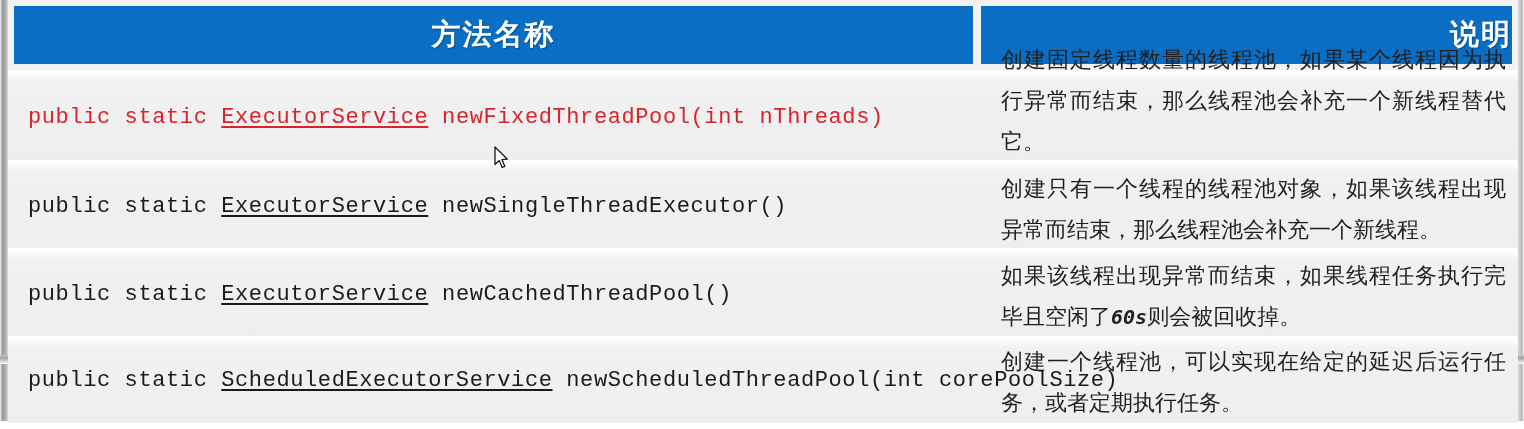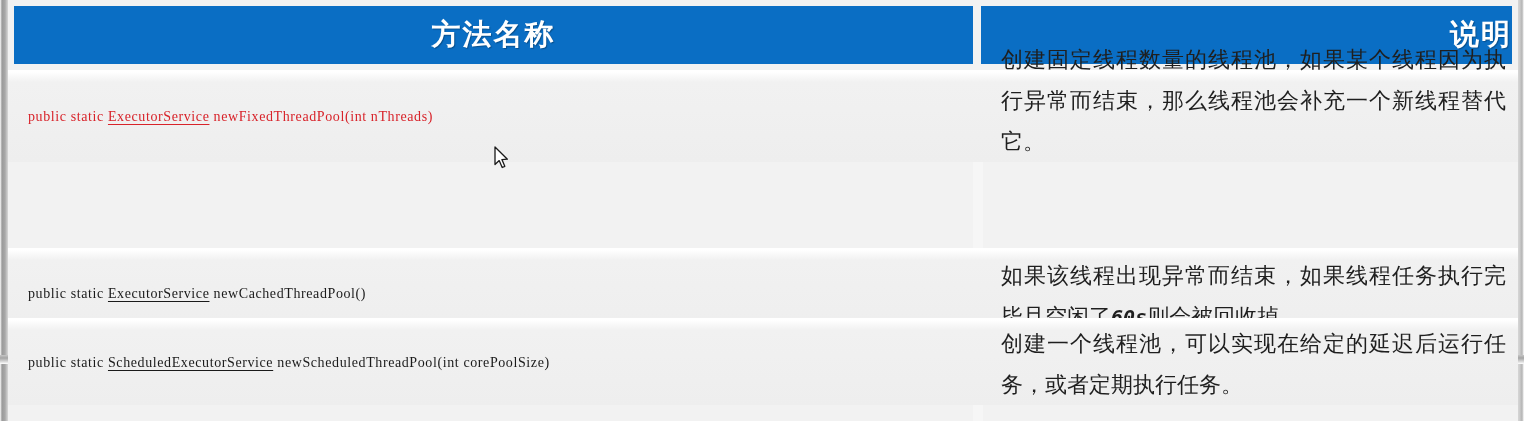--- a/index.html
+++ b/index.html
@@ -84,21 +84,21 @@
   .row {
     position: absolute;
     left: 0;
     width: 100%;
     background: linear-gradient(to bottom, #ffffff 0px, #f1f1f1 10px, #eeeeee 100%);
     border-top: 2px solid #ffffff;
   }
   .row-0 { top: 70px;  height: 90px; }
   .row-1 { top: 160px; height: 88px; }
   .row-2 { top: 248px; height: 88px; }
-  .row-3 { top: 318px; height: 85px; }
+  .row-3 { top: 336px; height: 85px; }
 
   .cell-method {
     position: absolute;
     left: 6px;
     top: 0;
     width: 959px;
     height: 100%;
     display: flex;
     align-items: center;
     box-sizing: border-box;
@@ -120,22 +120,22 @@
   .col-split {
     position: absolute;
     left: 965px;
     top: 70px;
     width: 10px;
     height: 351px;
     background: #f6f6f6;
   }
 
   .code {
-    font-family: Liberation Serif, serif;
-    font-size: 14px;
+    font-family: Liberation Mono, monospace;
+    font-size: 22px;
     letter-spacing: 0.6px;
     color: #1a1a1a;
     white-space: nowrap;
   }
   .code.red { color: #d8232a; }
   .code u { text-decoration: underline; text-underline-offset: 3px; }
 
   .desc {
     font-family: "DejaVu Sans", "Liberation Sans", sans-serif;
     font-size: 22px;
@@ -184,20 +184,28 @@
 
     <div class="row row-0">
       <div class="cell-method">
         <span class="code red"><span>public static </span><u>ExecutorService</u><span> newFixedThreadPool(int nThreads)</span></span>
       </div>
       <div class="cell-desc">
         <span class="desc">创建固定线程数量的线程池，如果某个线程因为执行异常而结束，那么线程池会补充一个新线程替代它。</span>
       </div>
     </div>
 
+    <div class="row row-1">
+      <div class="cell-method">
+        <span class="code"><span>public static </span><u>ExecutorService</u><span> newSingleThreadExecutor()</span></span>
+      </div>
+      <div class="cell-desc">
+        <span class="desc">创建只有一个线程的线程池对象，如果该线程出现异常而结束，那么线程池会补充一个新线程。</span>
+      </div>
+    </div>
 
     <div class="row row-2">
       <div class="cell-method">
         <span class="code"><span>public static </span><u>ExecutorService</u><span> newCachedThreadPool()</span></span>
       </div>
       <div class="cell-desc">
         <span class="desc"><span>如果该线程出现异常而结束，如果线程任务执行完毕且空闲了</span><span class="mono">60s</span><span>则会被回收掉。</span></span>
       </div>
     </div>
 

